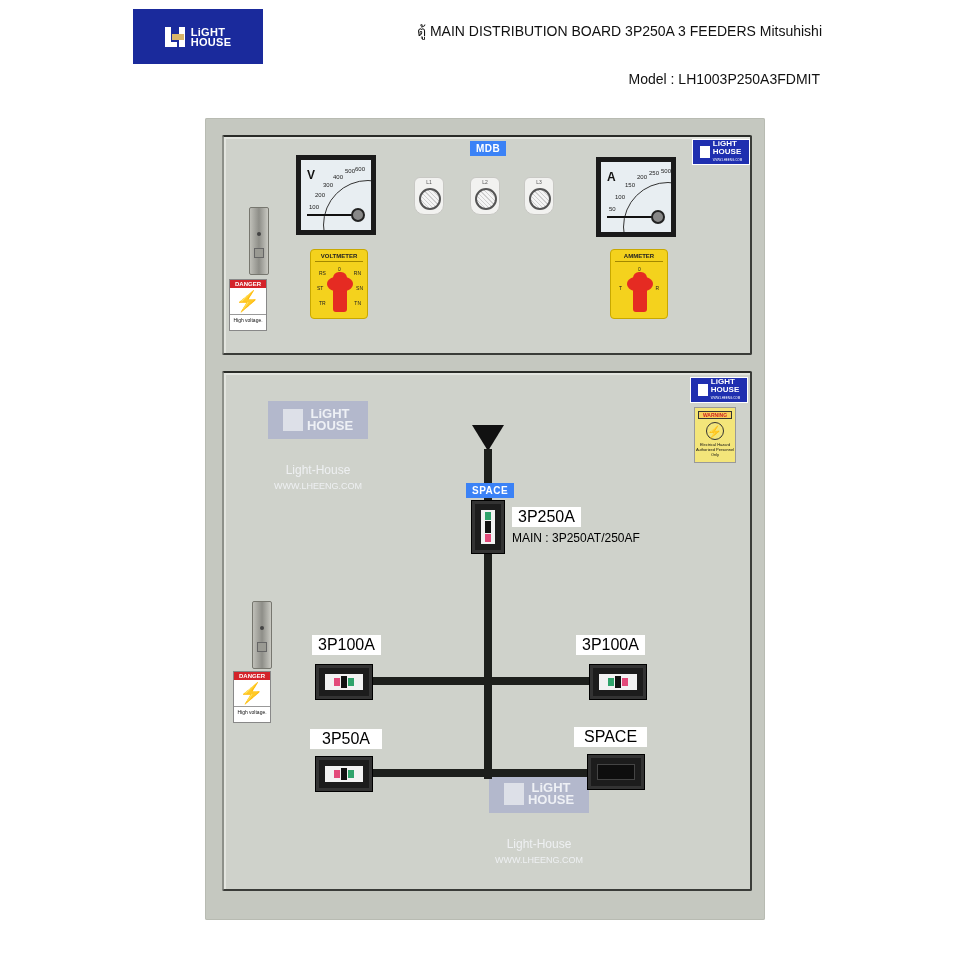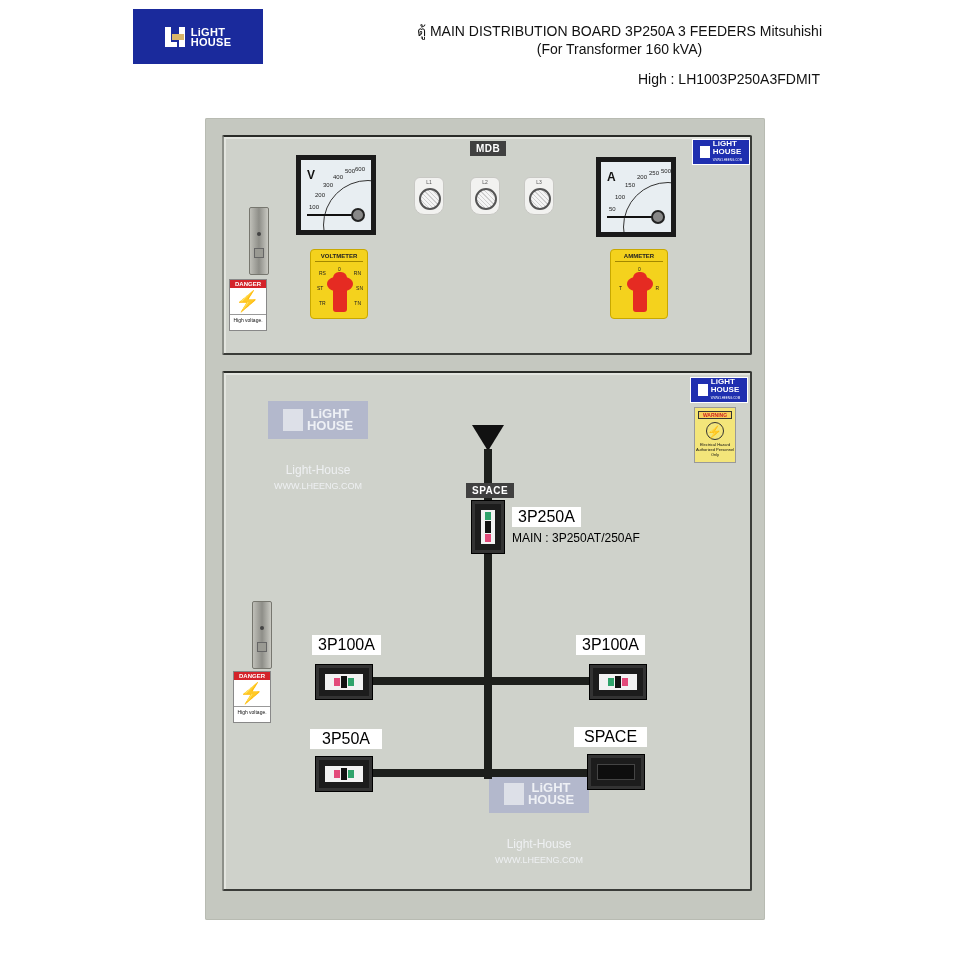--- a/index.html
+++ b/index.html
@@ -17,21 +17,21 @@
 
   .title-block { position: absolute; right: 138px; top: 22px; text-align: center; font-size: 14px; line-height: 18px; }
   .model { position: absolute; right: 140px; top: 71px; font-size: 14px; }
 
   
   .cabinet { position: absolute; left: 205px; top: 118px; width: 560px; height: 802px; background: #c5c8c0; border: 1px solid #a9ad a4; border-radius: 2px; box-shadow: inset 0 0 0 1px #b8bbb2; }
   .door { position: absolute; background: #cfd2cb; border: 2px solid #3a3c38; border-top-color: #2a2c28; border-left-color: #8d9089; border-radius: 2px; box-shadow: inset 2px 2px 0 #e3e5df; }
   .door-top { left: 17px; top: 17px; width: 530px; height: 220px; }
   .door-bottom { left: 17px; top: 253px; width: 530px; height: 520px; }
 
-  .label-black { position: absolute; background: #404040; color: #fff; font-size: 10px; font-weight: bold; padding: 2px 6px; letter-spacing: 0.5px; }
+  .label-black { position: absolute; background: #3b82f6; color: #fff; font-size: 10px; font-weight: bold; padding: 2px 6px; letter-spacing: 0.5px; }
 
   
   .meter { position: absolute; width: 80px; height: 80px; background: #1a1a1a; padding: 5px; }
   .meter-face { width: 100%; height: 100%; background: #e8eef2; position: relative; overflow: hidden; }
   .meter-unit { position: absolute; left: 6px; top: 8px; font-size: 12px; font-weight: bold; }
   .meter-arc { position: absolute; right: -42px; bottom: -40px; width: 90px; height: 90px; border-radius: 50%; border: 1px solid #333; }
   .meter-ticks { position: absolute; font-size: 6px; color: #222; }
   .needle { position: absolute; left: 6px; bottom: 14px; width: 54px; height: 2px; background: #111; }
   .pivot { position: absolute; right: 6px; bottom: 8px; width: 14px; height: 14px; border-radius: 50%; background: #888; border: 2px solid #222; }
 
@@ -97,23 +97,22 @@
       <div class="hx"></div>
   </div>
   <div class="brand-text">
     <div>LiGHT</div>
     <div>HOUSE</div>
   </div>
 </div>
 
 <div class="title-block">
   <div>ตู้ MAIN DISTRIBUTION BOARD 3P250A 3 FEEDERS Mitsuhishi</div>
-  <div>(For Transformer 160 kVA)</div>
 </div>
-<div class="model">High : LH1003P250A3FDMIT</div>
+<div class="model">Model : LH1003P250A3FDMIT</div>
 
 <div class="cabinet">
 
   <div class="door door-top">
     <div class="label-black" style="left:246px; top:4px;">MDB</div>
 
     <div class="badge-lh" style="left:468px; top:2px;">
       <div class="m"></div>
       <div>
         <div>LiGHT</div>

